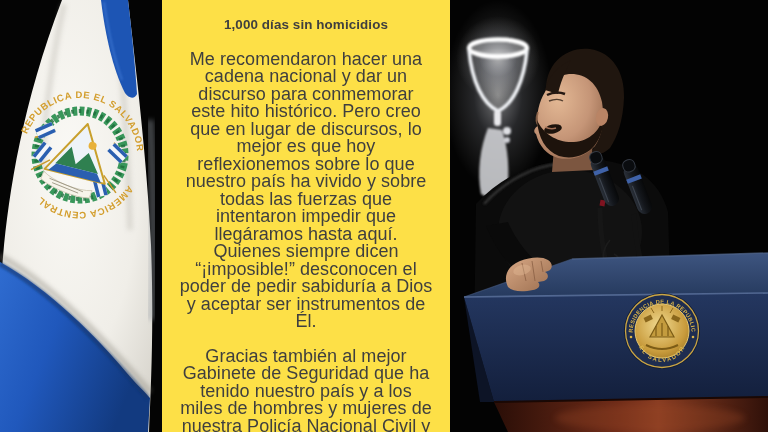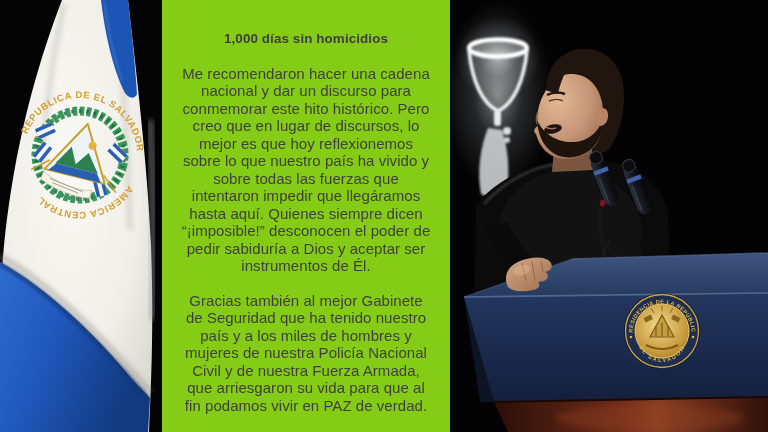--- a/index.html
+++ b/index.html
@@ -6,29 +6,29 @@
   .stage{
     width:768px;height:432px;display:flex;overflow:hidden;position:relative;
     font-family:"Liberation Sans", sans-serif;
   }
   .photo{margin:0;padding:0;display:block;background:#040404;position:relative;}
   .photo svg{display:block;}
   .photo-left{width:162px;height:432px;}
   .photo-right{width:318px;height:432px;}
   .panel{
     width:288px;height:432px;box-sizing:border-box;
-    background:#84cc16;color:#3f3f3f;
-    padding:30px 17px 0 17px;text-align:center;
+    background:#fde047;color:#3f3f3f;
+    padding:16px 17px 0 17px;text-align:center;
   }
   .panel h1{
     font-size:13.4px;line-height:17.5px;font-weight:bold;margin:0 0 17px 0;
     letter-spacing:0.1px;
   }
   .panel p{
-    font-size:15px;line-height:17.5px;margin:0 0 17px 0;font-weight:normal;
+    font-size:18px;line-height:17.5px;margin:0 0 17px 0;font-weight:normal;
     letter-spacing:0.05px;
   }
   .flagArc{font-family:"Liberation Sans",sans-serif;}
 </style>
 </head>
 <body>
 
 <div class="stage">
 
   <figure class="photo photo-left">

